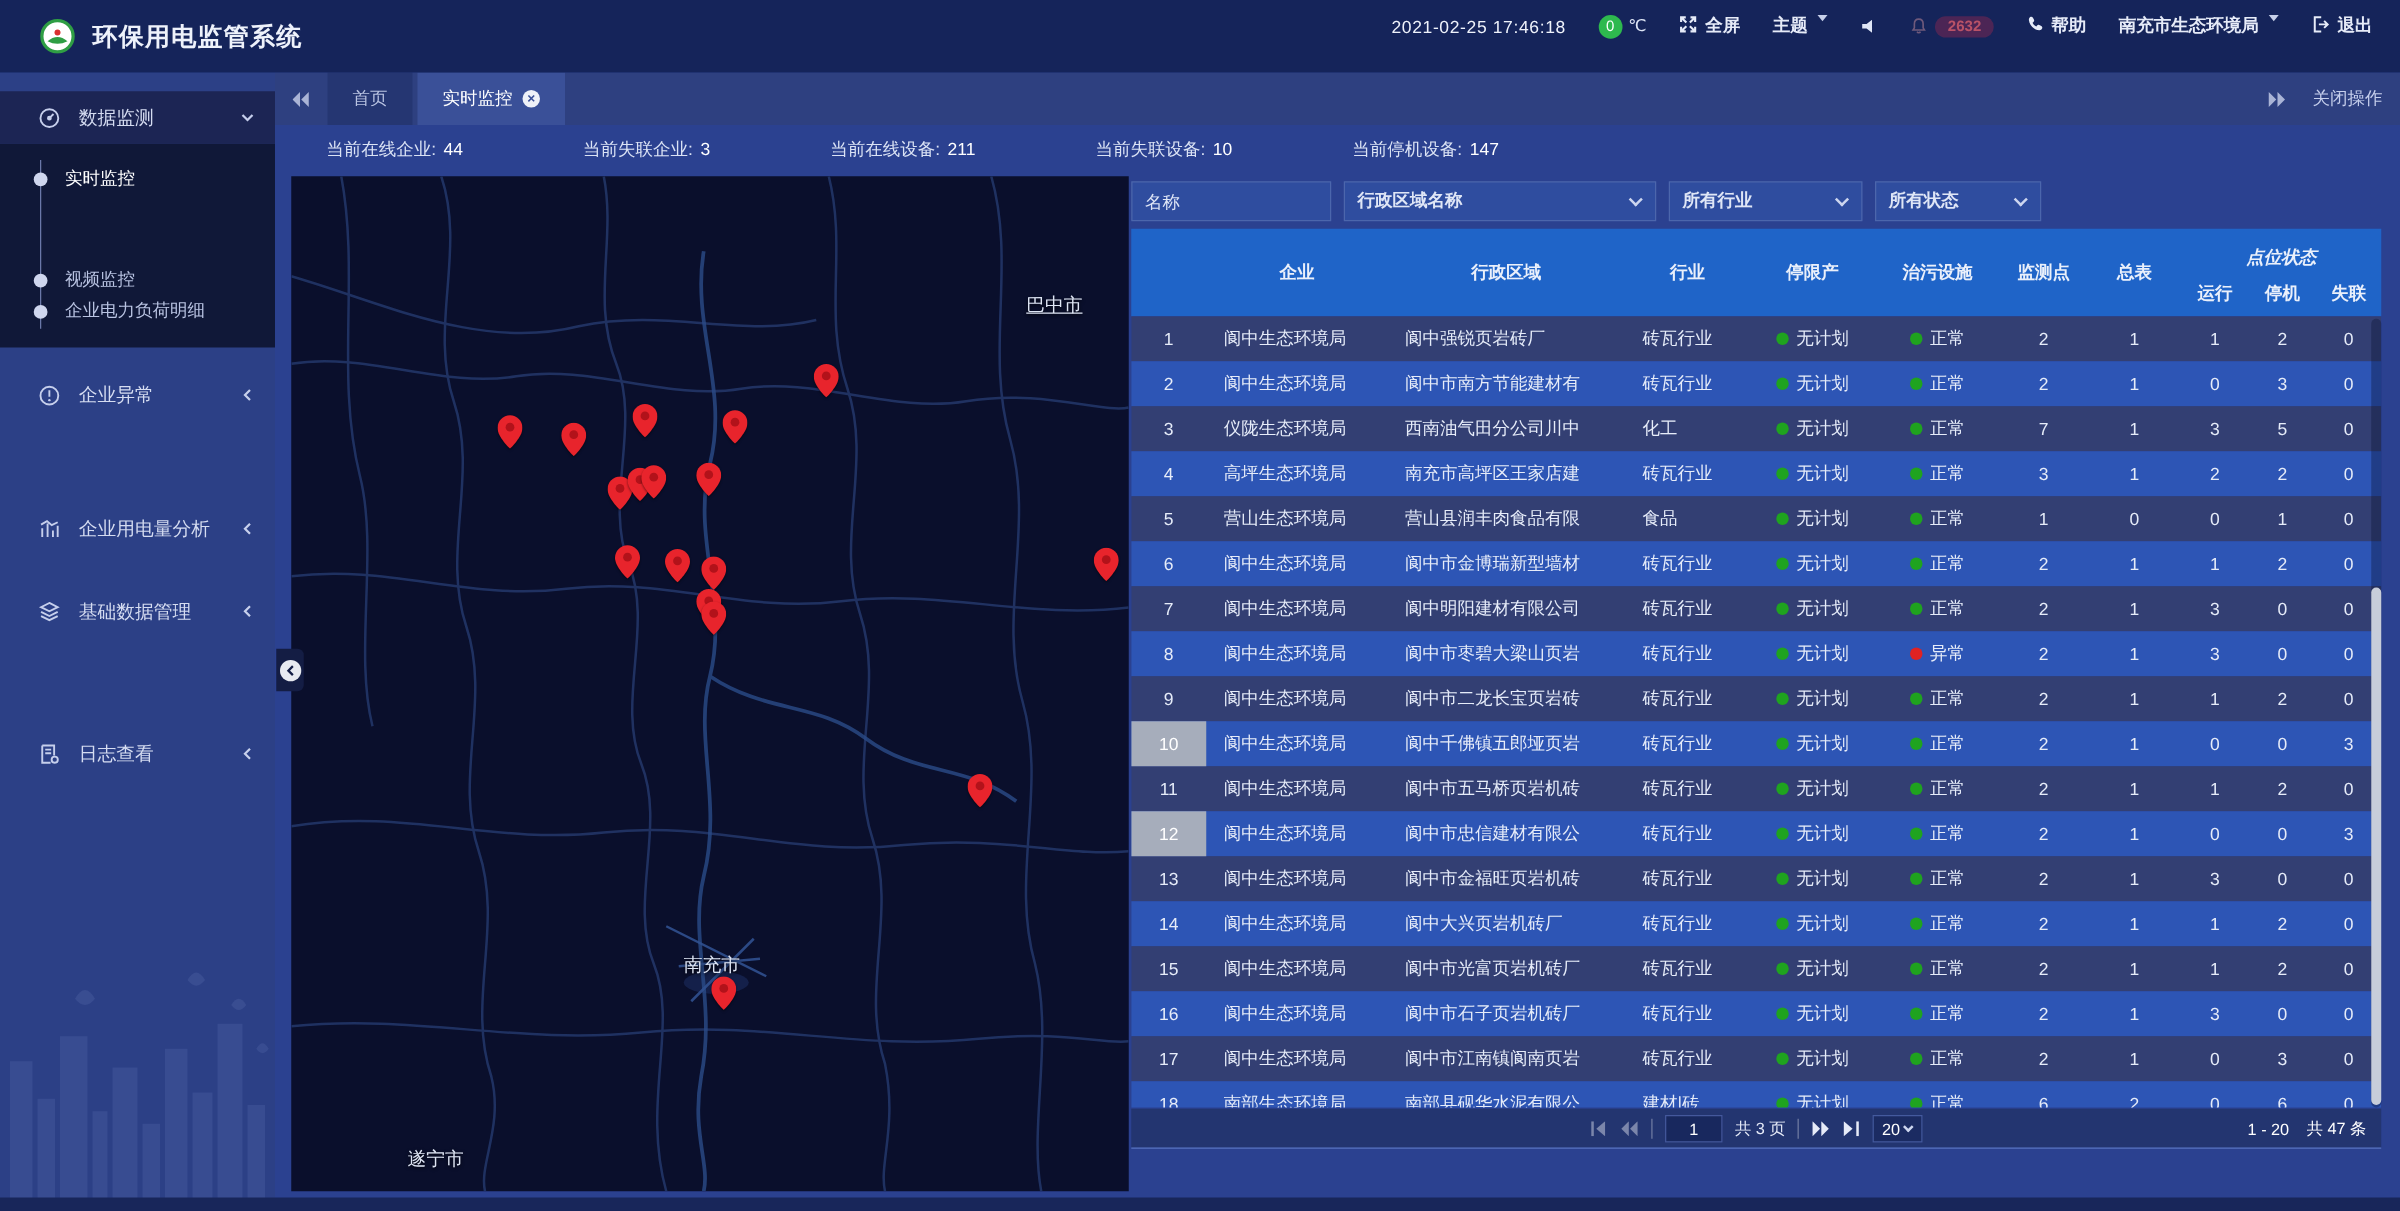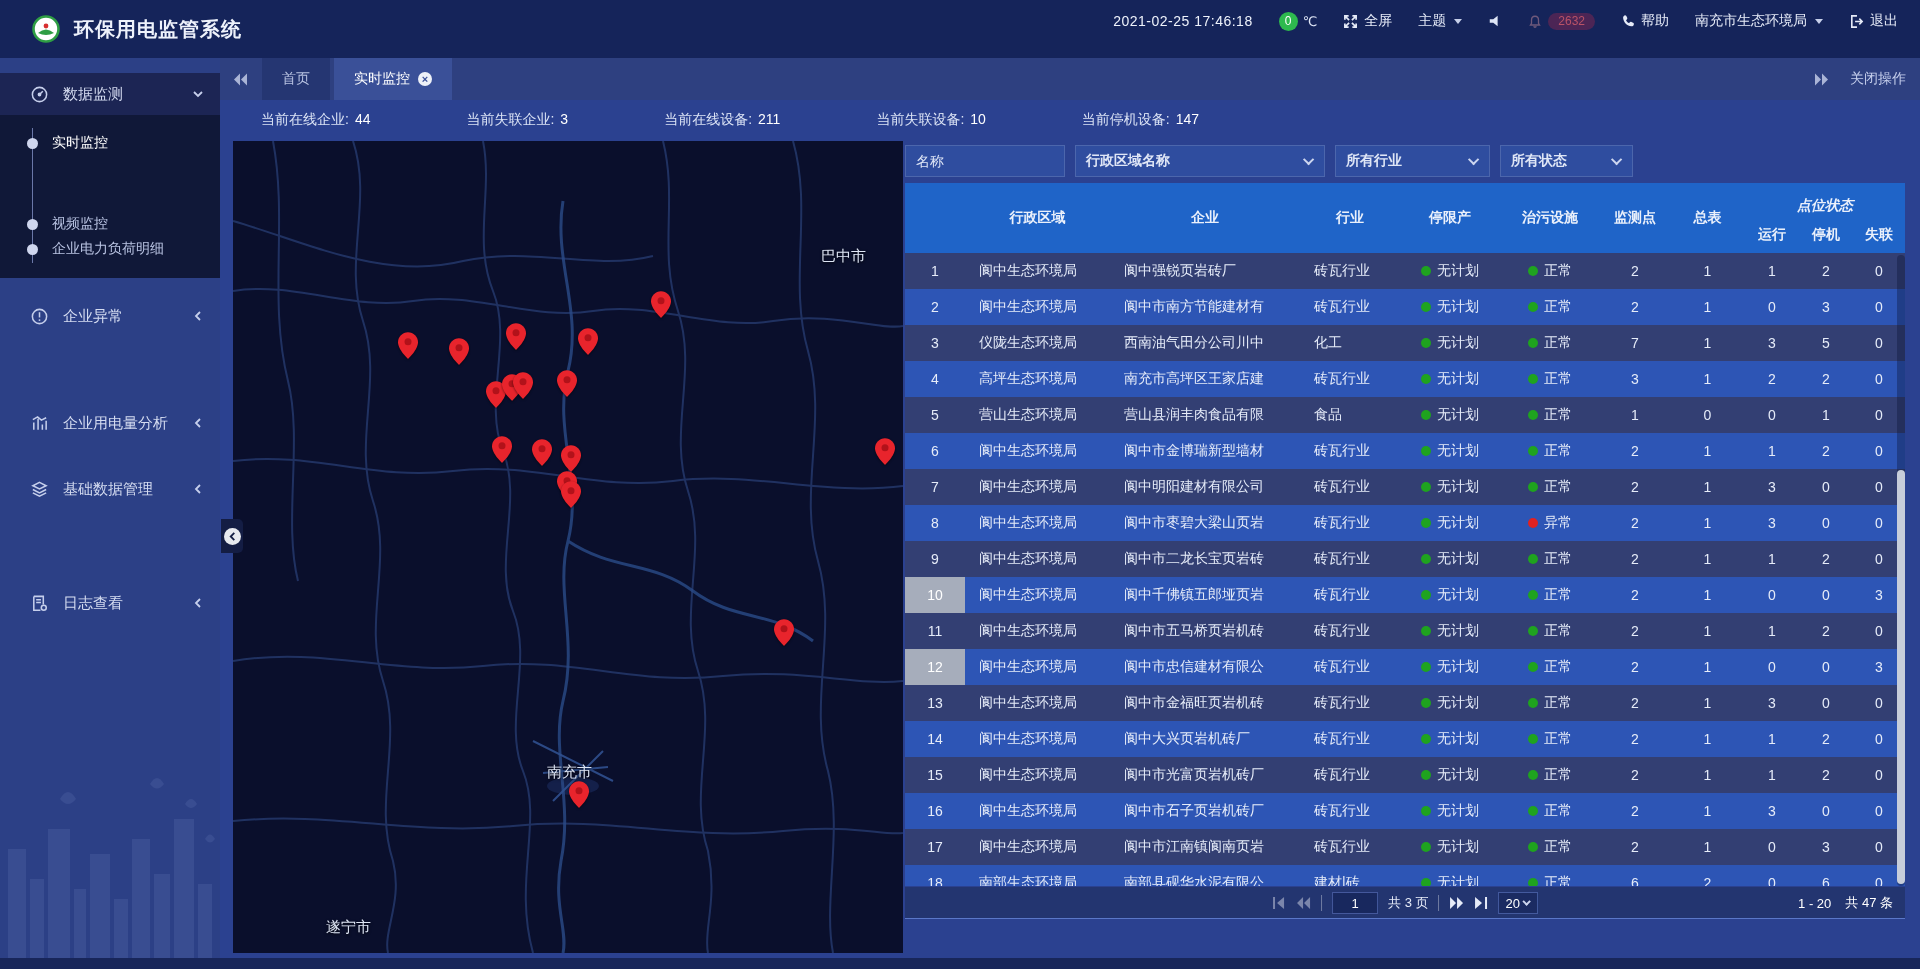--- a/index.html
+++ b/index.html
@@ -11,21 +11,21 @@
   .header { position:absolute; left:0; top:0; width:1920px; height:58px; background:#15245a;
     display:flex; align-items:center; color:#eef2fb; z-index:20; }
   .logo { width:28px; height:28px; margin-left:32px; flex:0 0 auto; }
   .app-title { font-size:20px; font-weight:bold; margin-left:14px; letter-spacing:1px; }
   .h-right { position:absolute; right:22px; top:0; height:42px; display:flex; align-items:center; gap:26px; font-size:14px; }
   .h-time { letter-spacing:.5px; }
   .temp { display:flex; align-items:center; gap:5px; }
   .temp-circle { width:19px; height:19px; border-radius:50%; background:#2eb94e; color:#fff;
     font-size:12px; display:flex; align-items:center; justify-content:center; }
   .temp-unit { font-size:13px; color:#dfe6f6; }
-  .h-item { display:flex; align-items:center; gap:6px; cursor:pointer; color:#e6ebf8; }
+  .h-item { display:flex; align-items:flex-start; gap:6px; cursor:pointer; color:#e6ebf8;font-weight:bold; }
   .caret { width:0; height:0; border-left:4px solid transparent; border-right:4px solid transparent;
     border-top:5px solid #c7d0ea; margin-left:2px; }
   .notif { opacity:.95; }
   .pill { background:rgba(150,40,80,.45); color:#c25568; border-radius:9px; padding:1px 10px;
     font-size:12px; line-height:15px; }
   .hicon { display:block; }
 
   
   .sidebar { position:absolute; left:0; top:58px; width:220px; height:911px; background:#2c4086; overflow:hidden; z-index:10; }
   .sb-block-a { position:absolute; left:0; top:15px; width:220px; height:42px; background:#1c2554; }
@@ -341,21 +341,21 @@
         <path d="M0 80 C70 100 150 140 230 120 C300 105 360 130 420 115"></path>
       </g>
       <g stroke="#2a4b88" stroke-width="3" opacity="0.8">
         <path d="M330 60 C320 120 350 170 335 230 C320 290 350 340 335 400 C322 450 345 500 330 560 C318 610 340 660 328 720 C320 765 335 790 330 812"></path>
         <path d="M335 400 C380 430 420 420 460 450 C500 480 540 470 580 500"></path>
       </g>
       <g stroke="#30508f" stroke-width="2" opacity="0.9">
         <path d="M300 600 L380 640 M320 660 L370 610 M310 632 L375 626"></path>
       </g>
     </svg>
-    <span class="map-label" style="left:588px; top:106px;">巴中市</span>
+    <span class="map-label" style="left:588px; top:94px;text-decoration:underline;">巴中市</span>
     <span class="map-label" style="left:314px; top:622px;">南充市</span>
     <span class="map-label" style="left:93px; top:777px;">遂宁市</span>
     <div id="pins">
         <div class="pin" style="left: 165px; top: 191px;"><svg width="20" height="27" viewBox="0 0 24 32">
             <path d="M12 0 C5.4 0 0 5.4 0 12 C0 21 12 32 12 32 S24 21 24 12 C24 5.4 18.6 0 12 0 Z" fill="#e8242c"></path>
             <circle cx="12" cy="11.5" r="4.2" fill="#b2121a"></circle>
           </svg></div>
         <div class="pin" style="left: 216px; top: 197px;"><svg width="20" height="27" viewBox="0 0 24 32">
             <path d="M12 0 C5.4 0 0 5.4 0 12 C0 21 12 32 12 32 S24 21 24 12 C24 5.4 18.6 0 12 0 Z" fill="#e8242c"></path>
             <circle cx="12" cy="11.5" r="4.2" fill="#b2121a"></circle>
@@ -445,22 +445,22 @@
       </span>
       <span class="f-box" style="width:133px;">
         <span>所有状态</span>
         <span class="sel-chev"></span>
       </span>
     </div>
 
     <div class="thead">
       <div class="thead-left">
         <div class="hc"></div>
+        <div class="hc">企业</div>
         <div class="hc">行政区域</div>
-        <div class="hc">企业</div>
         <div class="hc">行业</div>
         <div class="hc">停限产</div>
         <div class="hc">治污设施</div>
         <div class="hc">监测点</div>
         <div class="hc">总表</div>
       </div>
       <div class="thead-group">
         <div class="tg-top">点位状态</div>
         <div class="tg-bottom">
           <span>运行</span>

